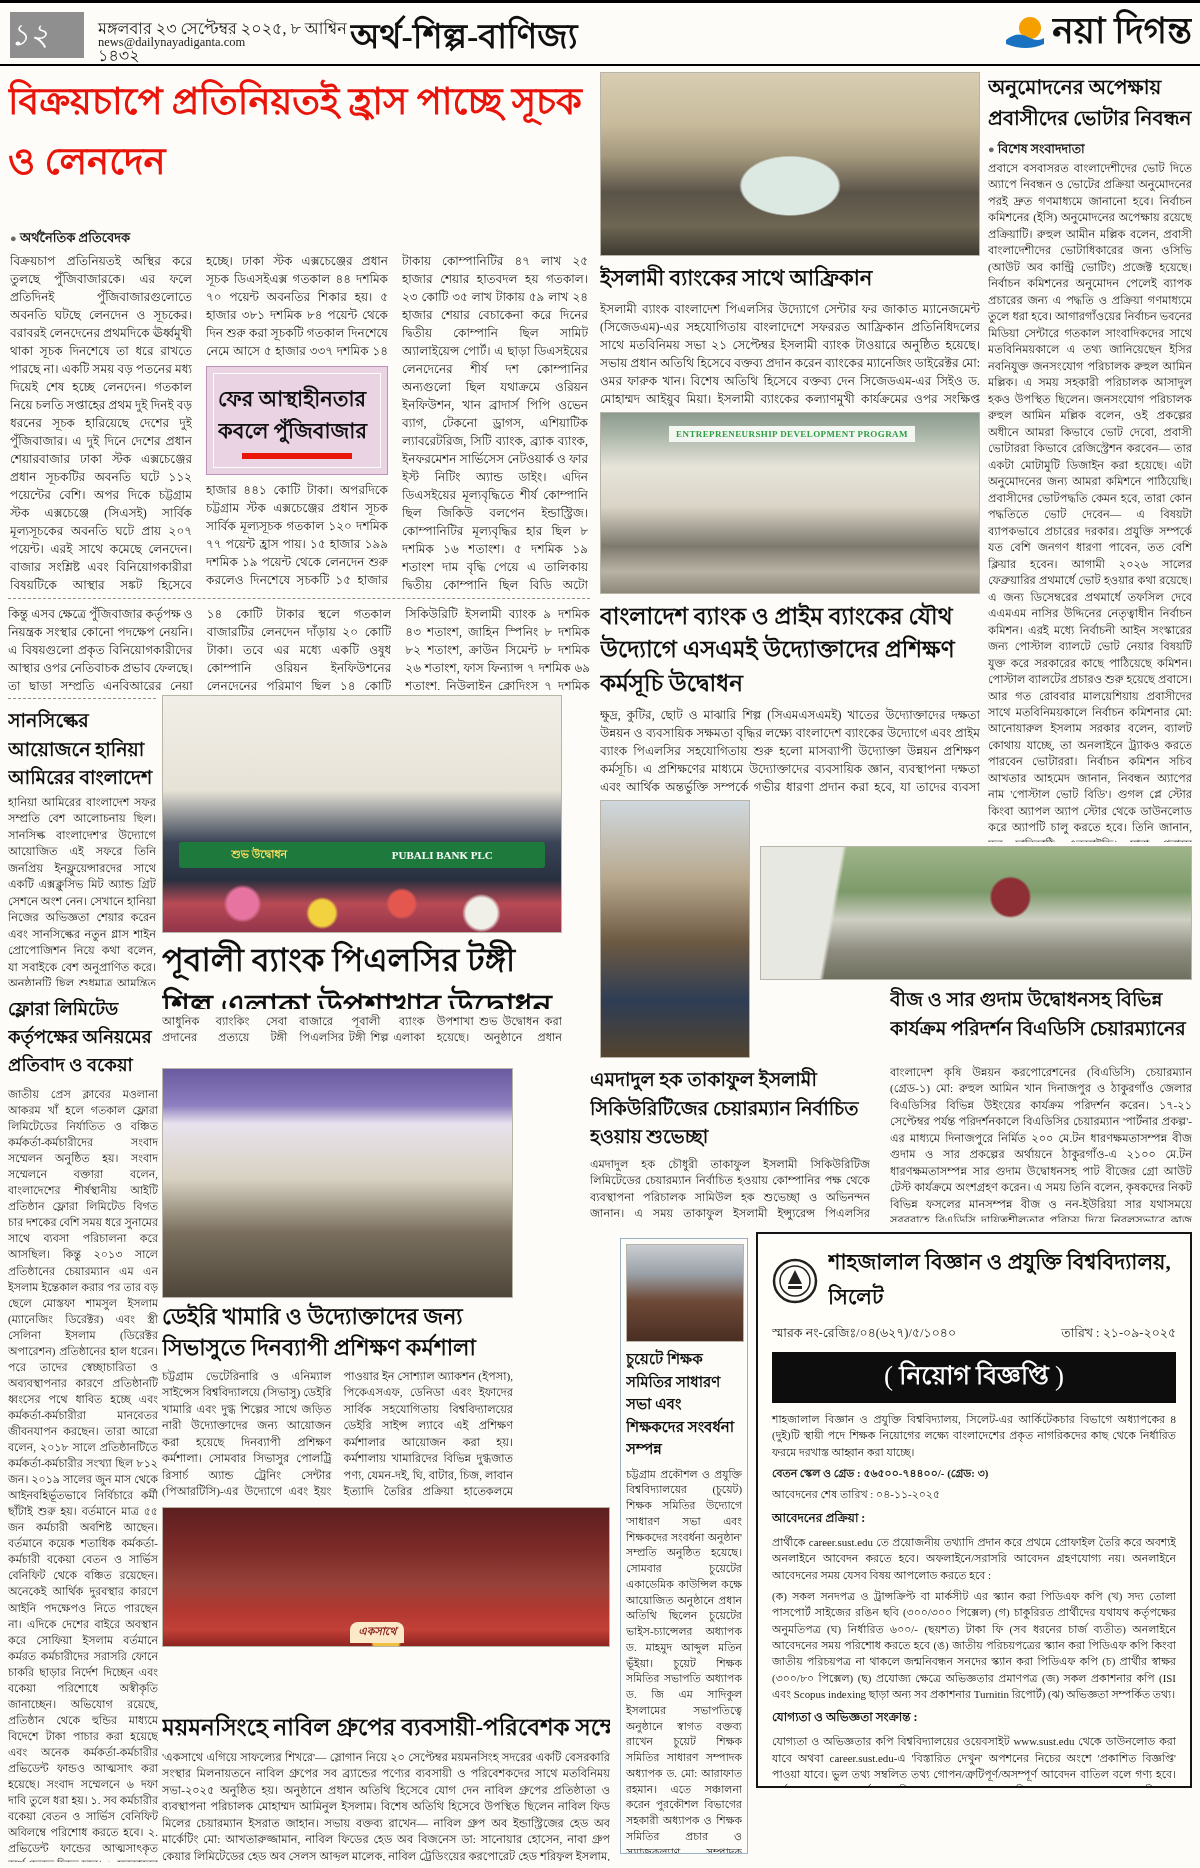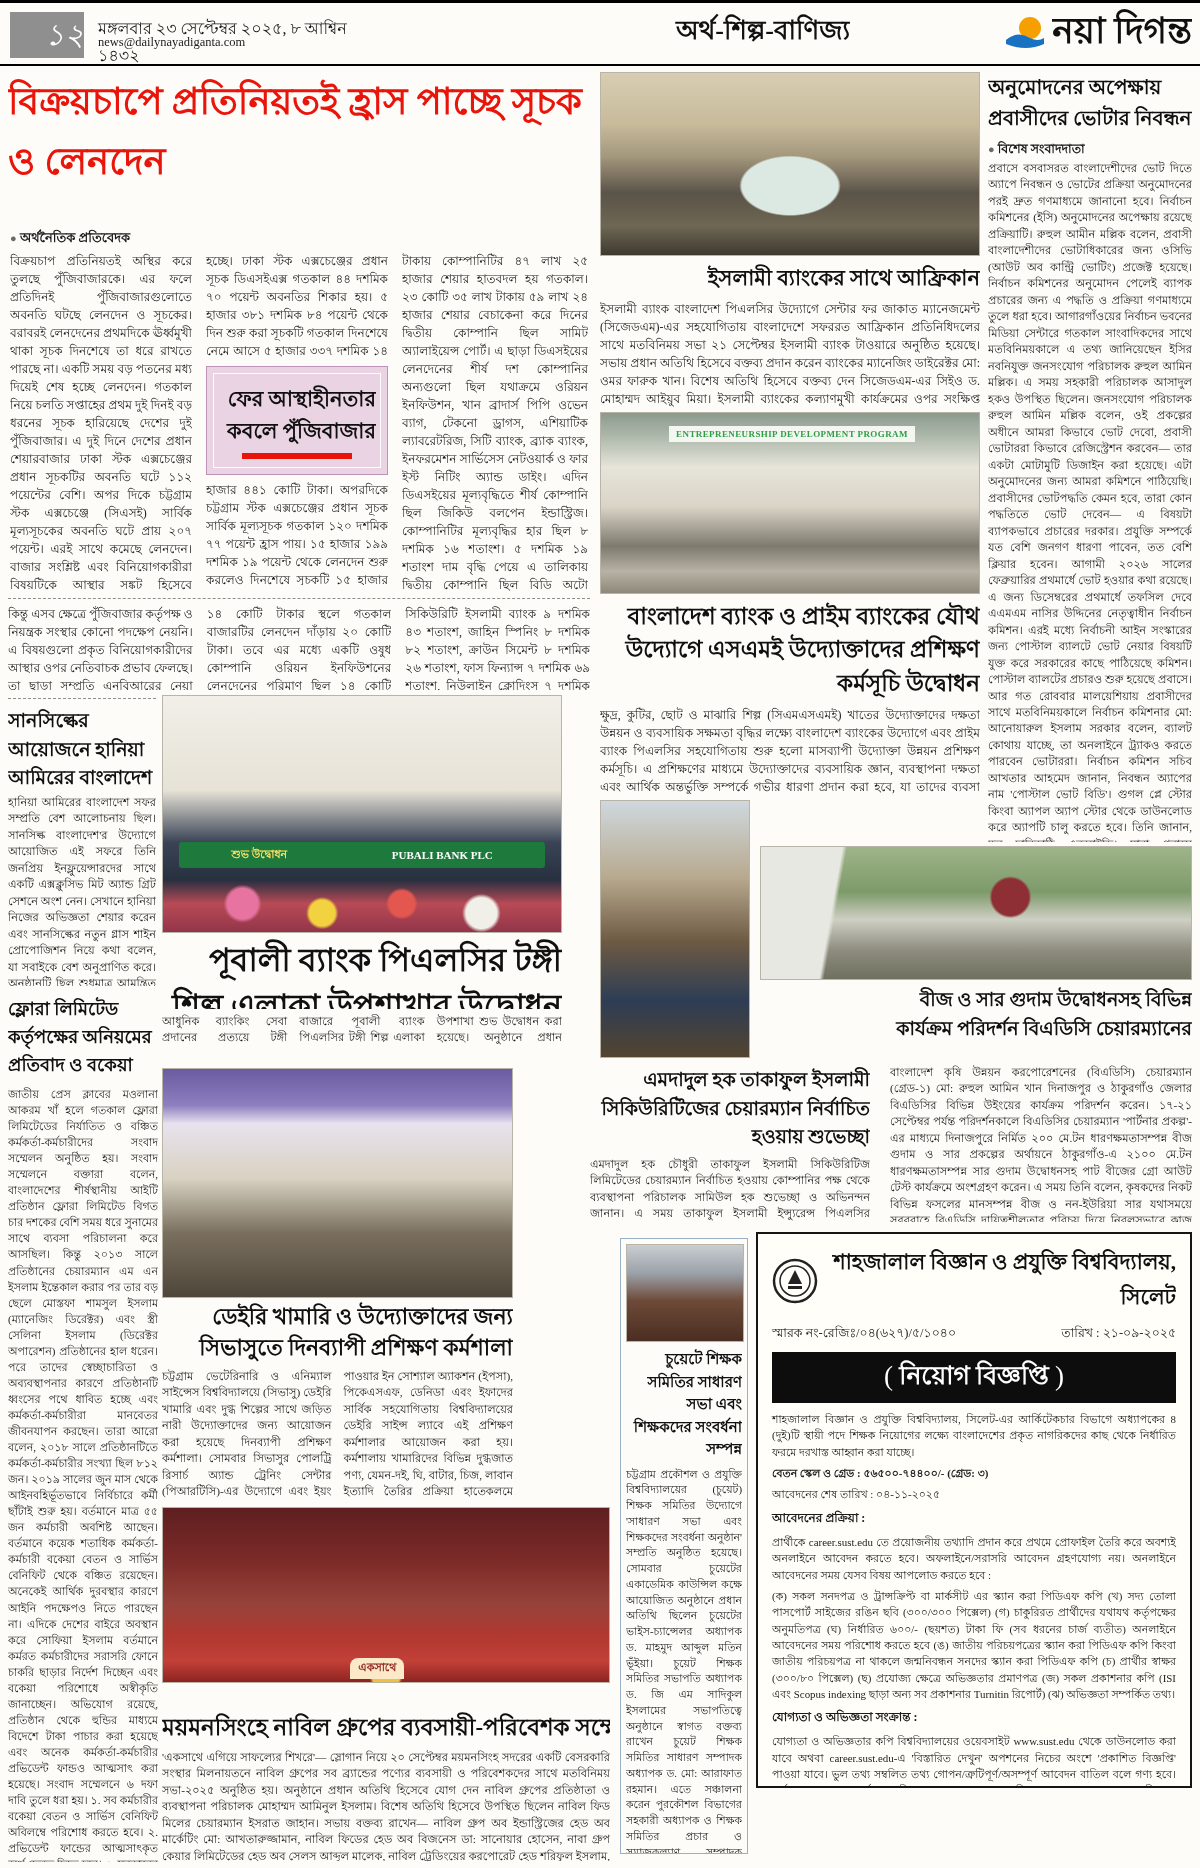--- a/index.html
+++ b/index.html
@@ -2,21 +2,21 @@
 <html><head>
 <meta charset="utf-8">
 <style>
   html,body{margin:0;padding:0;}
   .page{position:relative;width:1200px;height:1868px;background:#fdfcf8;
         font-family:"Liberation Serif",serif;color:#1b1b1b;overflow:hidden;}
   .abs{position:absolute;box-sizing:border-box;}
   .bt{font-size:12px;line-height:1.5;text-align:justify;overflow:hidden;}
   .sm{font-size:11.3px;line-height:1.46;text-align:justify;overflow:hidden;}
   .hl{font-weight:bold;color:#101010;overflow:hidden;}
-  .ctr{text-align:right;}
+  .ctr{text-align:left;}
   .byline{font-size:13px;font-weight:bold;}
   .byline .dot{color:#6a6a6a;font-size:11px;}
   .photo{overflow:hidden;border:1px solid #b9b4a8;}
   
   .ph-islami{background:
     radial-gradient(ellipse at 50% 62%, #dce8e2 0 18%, transparent 19%),
     linear-gradient(180deg,#d8cdb2 0%,#c8bb9c 28%,#a3977c 46%,#5a5348 66%,#6e6753 84%,#3e3a31 100%);}
   .ph-sme{background:
     linear-gradient(180deg,#8c9a8e 0%,#aab6a8 12%,#e7e4da 30%,#d9d4c6 52%,#7e7a6e 74%,#b8b2a4 88%,#8e887a 100%);}
   .ph-pubali{background:
@@ -58,21 +58,21 @@
 </head>
 <body>
 
 <div class="page">
 
   <div class="abs" style="left:0;top:0;width:1200px;border-top:3px solid #000;"></div>
   <div class="abs ctr" style="left:10px;top:12px;width:74px;height:46px;background:#8f8f8f;color:#fff;
        font-size:30px;font-style:italic;line-height:46px;">১২</div>
   <div class="abs" style="left:98px;top:16px;width:280px;font-size:16px;font-weight:normal;">মঙ্গলবার ২৩ সেপ্টেম্বর ২০২৫, ৮ আশ্বিন ১৪৩২</div>
   <div class="abs" style="left:98px;top:35px;width:280px;font-size:12.5px;">news@dailynayadiganta.com</div>
-  <div class="abs ctr hl" style="left:350px;top:10px;width:500px;font-size:26px;">অর্থ-শিল্প-বাণিজ্য</div>
+  <div class="abs ctr hl" style="left:350px;top:10px;width:500px;font-size:34px;">অর্থ-শিল্প-বাণিজ্য</div>
   <div class="abs" style="left:990px;top:6px;width:202px;height:54px;display:flex;align-items:center;justify-content:flex-end;gap:6px;">
     <span style="display:inline-block;width:42px;height:42px;">
       <svg viewBox="0 0 42 42" width="42" height="42">
         <circle cx="26" cy="16" r="11" fill="#f59f00"></circle>
         <path d="M2 28 Q14 18 26 26 Q34 30 40 26 L40 32 Q22 40 2 32 Z" fill="#1971c2"></path>
       </svg>
     </span>
     <span class="hl" style="font-size:36px;">নয়া দিগন্ত</span>
   </div>
   <div class="abs" style="left:0;top:64px;width:1200px;border-top:2px solid #000;"></div>
@@ -129,21 +129,21 @@
   <div class="abs hl ctr" style="left:162px;top:937px;width:400px;height:72px;font-size:32px;line-height:1.45;">পূবালী ব্যাংক পিএলসির টঙ্গী শিল্প এলাকা উপশাখার উদ্বোধন</div>
   <div class="abs sm" style="left:162px;top:1013px;width:400px;height:48px;column-count:3;column-gap:12px;">আধুনিক ব্যাংকিং সেবা প্রদানের প্রত্যয়ে টঙ্গী বাজারে পূবালী ব্যাংক পিএলসির টঙ্গী শিল্প এলাকা উপশাখা শুভ উদ্বোধন করা হয়েছে। অনুষ্ঠানে প্রধান অতিথি হিসেবে উপস্থিত থেকে টঙ্গী শিল্প এলাকা উপশাখার শুভ উদ্বোধন করেন ব্যাংকের পরিচালনা পর্ষদের পরিচালক আজিজুর রহমান। এ সময় ব্যাংকের ব্যবস্থাপনা পরিচালক ও প্রধান নির্বাহী মোহাম্মদ আলী, উপমহাব্যবস্থাপক মোহাম্মদ আরিফুর রহমানসহ ঊর্ধ্বতন নির্বাহীরা, স্থানীয় ব্যবসায়ী, বিশিষ্ট ব্যক্তি, গ্রাহক ও শুভানুধ্যায়ীরা উপস্থিত ছিলেন। বিজ্ঞপ্তি।</div>
 
   <div class="abs hl" style="left:8px;top:996px;width:150px;height:86px;font-size:18px;line-height:1.55;">ফ্লোরা লিমিটেড কর্তৃপক্ষের অনিয়মের প্রতিবাদ ও বকেয়া পরিশোধের দাবি</div>
   <div class="abs sm" style="left:8px;top:1086px;width:150px;height:776px;font-size:11px;">জাতীয় প্রেস ক্লাবের মওলানা আকরম খাঁ হলে গতকাল ফ্লোরা লিমিটেডের নির্যাতিত ও বঞ্চিত কর্মকর্তা-কর্মচারীদের সংবাদ সম্মেলন অনুষ্ঠিত হয়। সংবাদ সম্মেলনে বক্তারা বলেন, বাংলাদেশের শীর্ষস্থানীয় আইটি প্রতিষ্ঠান ফ্লোরা লিমিটেড বিগত চার দশকের বেশি সময় ধরে সুনামের সাথে ব্যবসা পরিচালনা করে আসছিল। কিন্তু ২০১৩ সালে প্রতিষ্ঠানের চেয়ারম্যান এম এন ইসলাম ইন্তেকাল করার পর তার বড় ছেলে মোস্তফা শামসুল ইসলাম (ম্যানেজিং ডিরেক্টর) এবং স্ত্রী সেলিনা ইসলাম (ডিরেক্টর অপারেশন) প্রতিষ্ঠানের হাল ধরেন। পরে তাদের স্বেচ্ছাচারিতা ও অব্যবস্থাপনার কারণে প্রতিষ্ঠানটি ধ্বংসের পথে ধাবিত হচ্ছে এবং কর্মকর্তা-কর্মচারীরা মানবেতর জীবনযাপন করছেন। তারা আরো বলেন, ২০১৮ সালে প্রতিষ্ঠানটিতে কর্মকর্তা-কর্মচারীর সংখ্যা ছিল ৮১২ জন। ২০১৯ সালের জুন মাস থেকে আইনবহির্ভূতভাবে নির্বিচারে কর্মী ছাঁটাই শুরু হয়। বর্তমানে মাত্র ৫৫ জন কর্মচারী অবশিষ্ট আছেন। বর্তমানে কয়েক শতাধিক কর্মকর্তা-কর্মচারী বকেয়া বেতন ও সার্ভিস বেনিফিট থেকে বঞ্চিত রয়েছেন। অনেকেই আর্থিক দুরবস্থার কারণে আইনি পদক্ষেপও নিতে পারছেন না। এদিকে দেশের বাইরে অবস্থান করে সোফিয়া ইসলাম বর্তমানে কর্মরত কর্মচারীদের সরাসরি ফোনে চাকরি ছাড়ার নির্দেশ দিচ্ছেন এবং বকেয়া পরিশোধে অস্বীকৃতি জানাচ্ছেন। অভিযোগ রয়েছে, প্রতিষ্ঠান থেকে হুন্ডির মাধ্যমে বিদেশে টাকা পাচার করা হয়েছে এবং অনেক কর্মকর্তা-কর্মচারীর প্রভিডেন্ট ফান্ডও আত্মসাৎ করা হয়েছে। সংবাদ সম্মেলনে ৬ দফা দাবি তুলে ধরা হয়। ১. সব কর্মচারীর বকেয়া বেতন ও সার্ভিস বেনিফিট অবিলম্বে পরিশোধ করতে হবে। ২. প্রভিডেন্ট ফান্ডের আত্মসাৎকৃত অর্থ ফেরত দিতে হবে। ৩. সরকারের মাধ্যমে গত ১০ বছরের এক্সটারনাল অডিট সম্পন্ন করতে হবে। ৪. অফিস স্থানান্তর বন্ধ করতে হবে যতক্ষণ না কর্মচারীদের দেনা-পাওনা পরিশোধ করা হয়। ৫. হুন্ডির মাধ্যমে বিদেশে পাচারকৃত অর্থ তদন্ত করে আইনের আওতায় আনতে হবে। ৬. বিদেশে অবস্থানরত এমডি ও ডিরেক্টরের বিরুদ্ধে প্রয়োজনীয় আইনি ব্যবস্থা নিতে হবে। বিজ্ঞপ্তি।</div>
 
   <div class="abs photo ph-dairy" style="left:162px;top:1068px;width:351px;height:230px;"></div>
   <div class="abs hl ctr" style="left:162px;top:1302px;width:351px;height:62px;font-size:22px;line-height:1.4;">ডেইরি খামারি ও উদ্যোক্তাদের জন্য সিভাসুতে দিনব্যাপী প্রশিক্ষণ কর্মশালা</div>
   <div class="abs sm" style="left:162px;top:1368px;width:351px;height:132px;column-count:2;column-gap:12px;">চট্টগ্রাম ভেটেরিনারি ও এনিম্যাল সাইন্সেস বিশ্ববিদ্যালয়ে (সিভাসু) ডেইরি খামারি এবং দুগ্ধ শিল্পের সাথে জড়িত নারী উদ্যোক্তাদের জন্য আয়োজন করা হয়েছে দিনব্যাপী প্রশিক্ষণ কর্মশালা। সোমবার সিভাসুর পোলট্রি রিসার্চ অ্যান্ড ট্রেনিং সেন্টার (পিআরটিসি)-এর উদ্যোগে এবং ইয়ং পাওয়ার ইন সোশ্যাল অ্যাকশন (ইপসা), পিকেএসএফ, ডেনিডা এবং ইফাদের সার্বিক সহযোগিতায় বিশ্ববিদ্যালয়ের ডেইরি সাইন্স ল্যাবে এই প্রশিক্ষণ কর্মশালার আয়োজন করা হয়। কর্মশালায় খামারিদের বিভিন্ন দুগ্ধজাত পণ্য, যেমন-দই, ঘি, বাটার, চিজ, লাবান ইত্যাদি তৈরির প্রক্রিয়া হাতেকলমে প্রশিক্ষণ প্রদান করা হয়। দিনব্যাপী প্রশিক্ষণ শেষে বিশ্ববিদ্যালয়ের ভিসি প্রফেসর ড. মোহাম্মদ লুৎফুর রহমান প্রশিক্ষণার্থীদের মধ্যে সনদপত্র বিতরণ করেন। কো-অর্ডিনেটর হিসেবে সার্বিক প্রশিক্ষণ কার্যক্রম পরিচালনা করেন পিআরটিসির পরিচালক এবং ডেইরি অ্যান্ড পোলট্রি সাইন্স বিভাগের প্রফেসর ড. এ কে এম হুমায়ুন কবির। প্রশিক্ষণ কর্মশালায় প্রশিক্ষক হিসেবে আরো উপস্থিত ছিলেন প্রফেসর ড. সাইফুল বারী ও ডা: উম্মে সালমা আমিন। বিজ্ঞপ্তি।</div>
 
-  <div class="abs photo ph-nabil" style="left:162px;top:1507px;width:448px;height:176px;">
+  <div class="abs photo ph-nabil" style="left:162px;top:1507px;width:448px;height:140px;font-style:italic;">
     <div class="stagechip">একসাথে</div>
   </div>
   <div class="abs hl ctr" style="left:162px;top:1709px;width:448px;height:36px;font-size:23px;white-space:nowrap;">ময়মনসিংহে নাবিল গ্রুপের ব্যবসায়ী-পরিবেশক সম্মেলন</div>
   <div class="abs sm" style="left:162px;top:1749px;width:448px;height:112px;">'একসাথে এগিয়ে সাফল্যের শিখরে'— স্লোগান নিয়ে ২০ সেপ্টেম্বর ময়মনসিংহ সদরের একটি বেসরকারি সংস্থার মিলনায়তনে নাবিল গ্রুপের সব ব্র্যান্ডের পণ্যের ব্যবসায়ী ও পরিবেশকদের সাথে মতবিনিময় সভা-২০২৫ অনুষ্ঠিত হয়। অনুষ্ঠানে প্রধান অতিথি হিসেবে যোগ দেন নাবিল গ্রুপের প্রতিষ্ঠাতা ও ব্যবস্থাপনা পরিচালক মোহাম্মদ আমিনুল ইসলাম। বিশেষ অতিথি হিসেবে উপস্থিত ছিলেন নাবিল ফিড মিলের চেয়ারম্যান ইসরাত জাহান। সভায় বক্তব্য রাখেন— নাবিল গ্রুপ অব ইন্ডাস্ট্রিজের হেড অব মার্কেটিং মো: আখতারুজ্জামান, নাবিল ফিডের হেড অব বিজনেস ডা: সানোয়ার হোসেন, নাবা গ্রুপ কেয়ার লিমিটেডের হেড অব সেলস আব্দুল মালেক, নাবিল ট্রেডিংয়ের করপোরেট হেড শরিফুল ইসলাম, নাবিল কঞ্জিউমার ফুড লিমিটেডের ডিরেক্টর সুভাস চন্দ্র সরকার, নাবিল নাবা ফুড লিমিটেডের এজিএম শহিদুল ইসলাম প্রমুখ। বিজ্ঞপ্তি।</div>
 
   <div class="abs photo ph-bouquet" style="left:600px;top:800px;width:150px;height:258px;"></div>
   <div class="abs hl ctr" style="left:590px;top:1066px;width:280px;height:86px;font-size:19px;line-height:1.5;">এমদাদুল হক তাকাফুল ইসলামী সিকিউরিটিজের চেয়ারম্যান নির্বাচিত হওয়ায় শুভেচ্ছা</div>
   <div class="abs sm" style="left:590px;top:1156px;width:280px;height:66px;">এমদাদুল হক চৌধুরী তাকাফুল ইসলামী সিকিউরিটিজ লিমিটেডের চেয়ারম্যান নির্বাচিত হওয়ায় কোম্পানির পক্ষ থেকে ব্যবস্থাপনা পরিচালক সামিউল হক শুভেচ্ছা ও অভিনন্দন জানান। এ সময় তাকাফুল ইসলামী ইন্স্যুরেন্স পিএলসির বিনিয়োগ কমিটির চেয়ারম্যান মো: মাসুদুর রহমান, কোম্পানি সেক্রেটারি মোহাম্মদ শাহীন মিয়া ও আরো দুইজন অতিথি উপস্থিত ছিলেন। বিজ্ঞপ্তি।</div>
 
   <div class="abs" style="left:620px;top:1228px;width:128px;height:616px;border:1px solid #9ab0c4;padding:5px;overflow:hidden;margin-top:10px;">

